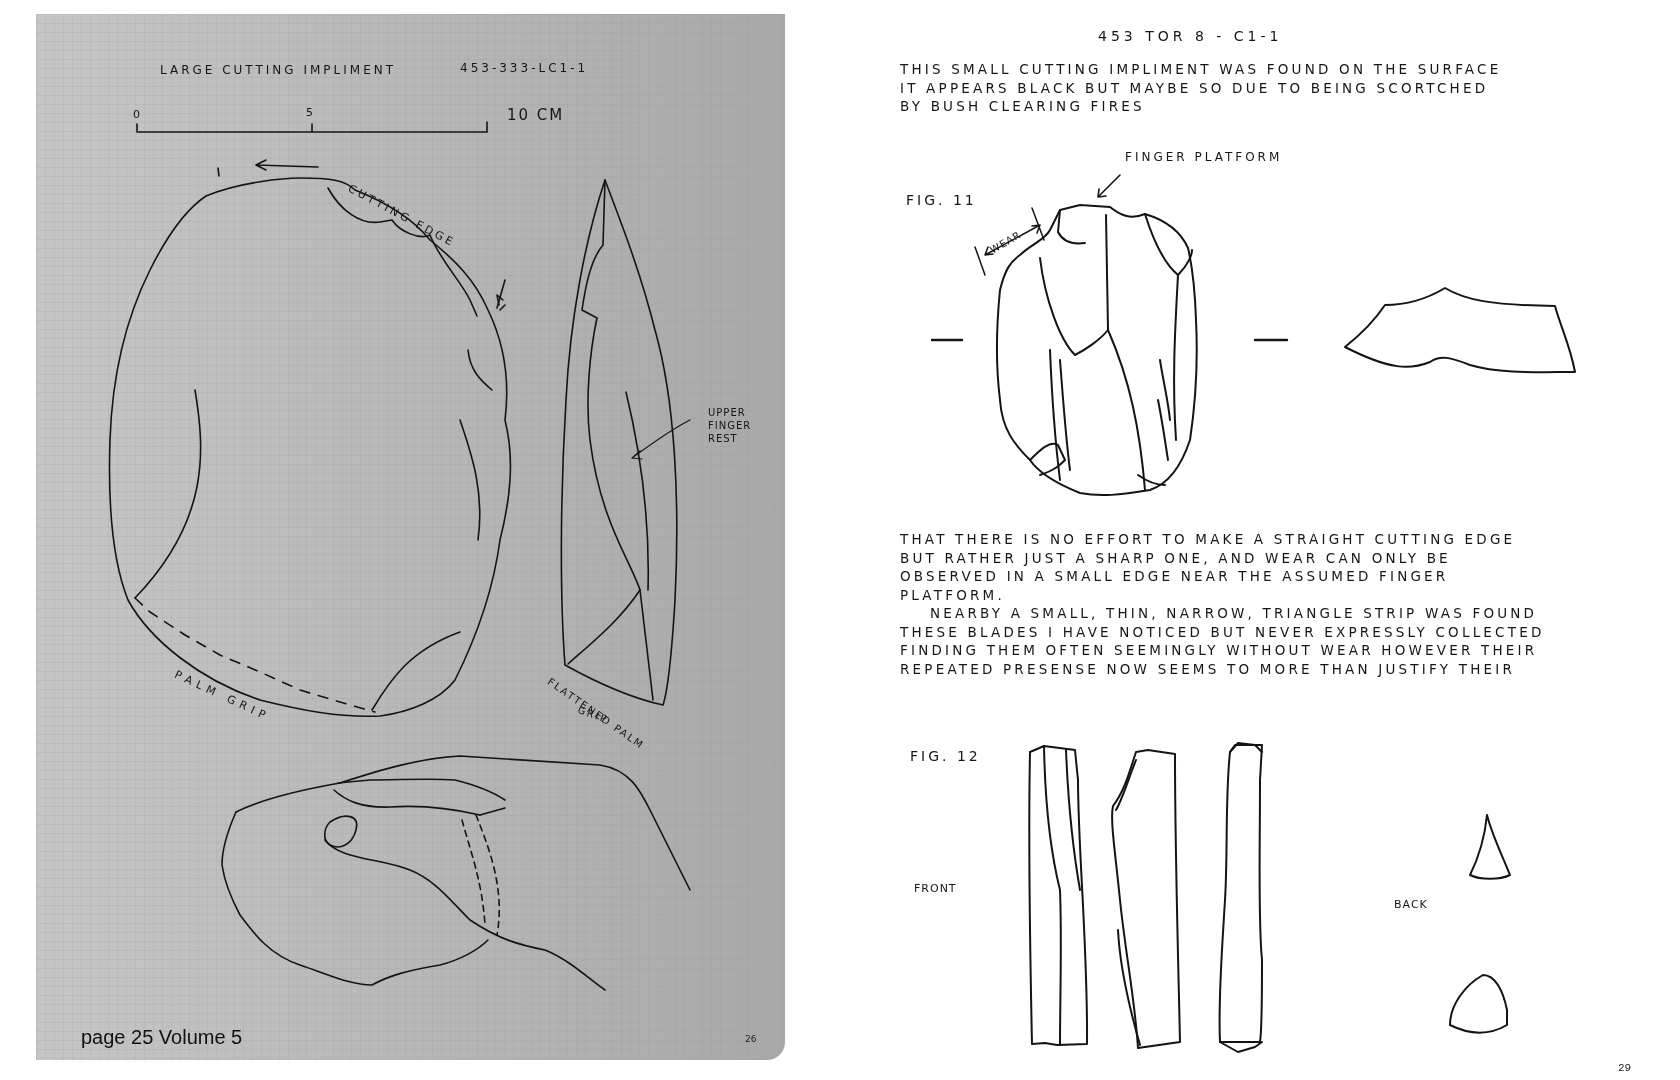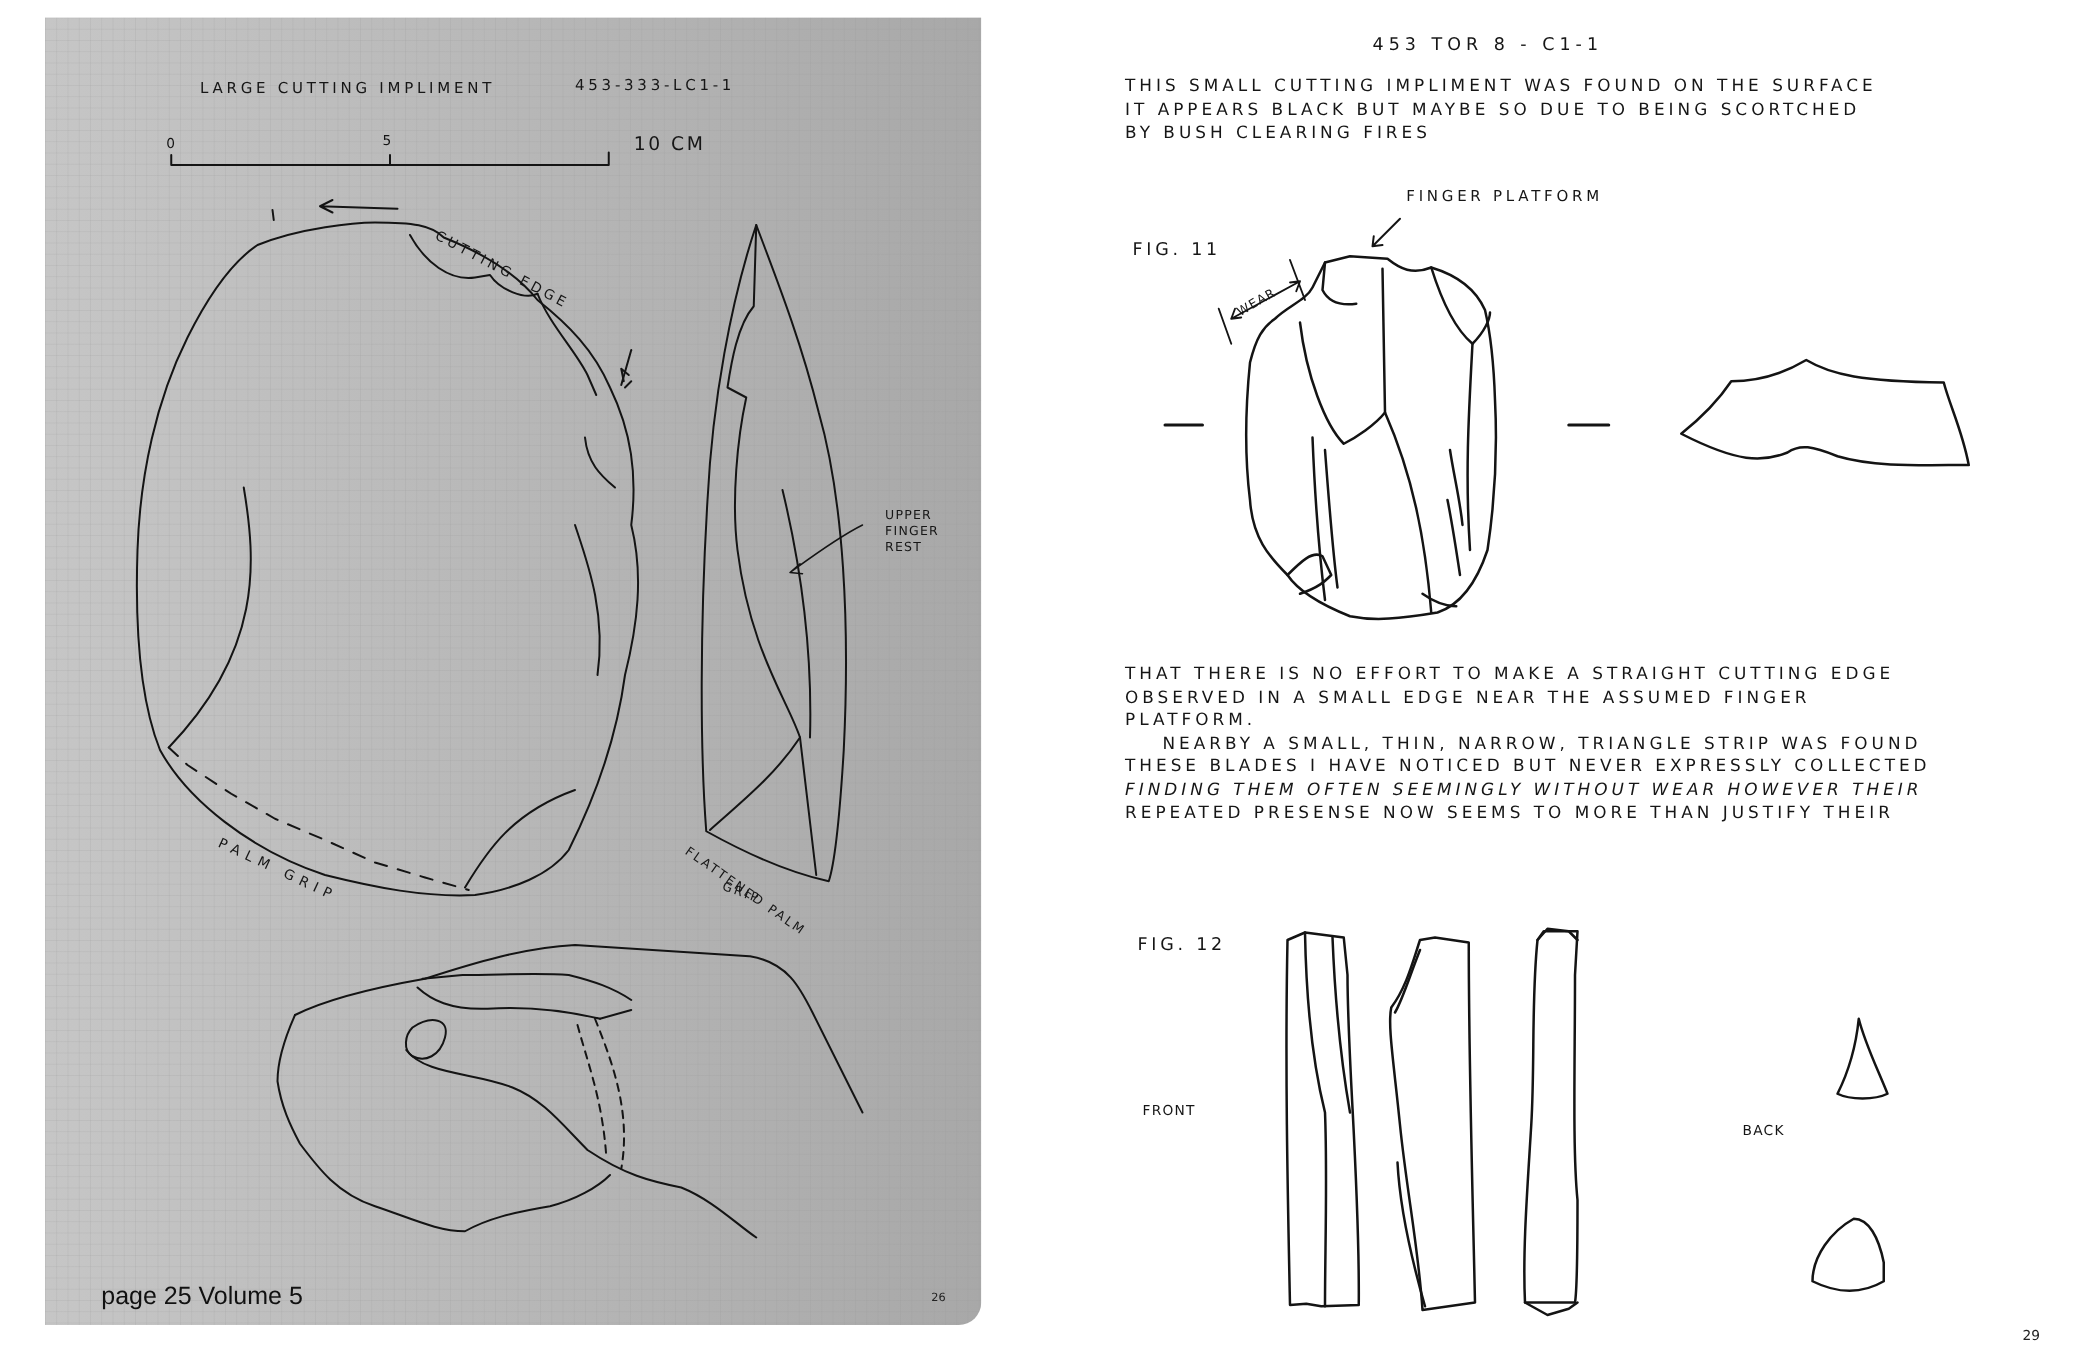--- a/index.html
+++ b/index.html
@@ -129,24 +129,25 @@
   <div class="hand body" style="position:relative;">THIS SMALL CUTTING IMPLIMENT WAS FOUND ON THE SURFACE</div>
   <div class="hand body" style="position:relative;">IT APPEARS BLACK BUT MAYBE SO DUE TO BEING SCORTCHED</div>
   <div class="hand body" style="position:relative;">BY BUSH CLEARING FIRES</div>
 </div>
 <div class="hand md" style="left:906px;top:156px;margin-top:36px;">FIG. 11</div>
 <div class="hand sm" style="left:1125px;top:150px;">FINGER PLATFORM</div>
 <div class="hand sm" style="left:988px;top:246px;font-size:10px;letter-spacing:1px;transform:rotate(-30deg);transform-origin:left top;">WEAR</div>
 
 <div style="position:absolute;left:900px;top:530px;">
   <div class="hand body" style="position:relative;">THAT THERE IS NO EFFORT TO MAKE A STRAIGHT CUTTING EDGE</div>
+  <div class="hand body" style="position:relative;">BUT RATHER JUST A SHARP ONE, AND WEAR CAN ONLY BE</div>
   <div class="hand body" style="position:relative;">OBSERVED IN A SMALL EDGE NEAR THE ASSUMED FINGER</div>
   <div class="hand body" style="position:relative;">PLATFORM.</div>
   <div class="hand body" style="position:relative;white-space:pre;">    NEARBY A SMALL, THIN, NARROW, TRIANGLE STRIP WAS FOUND</div>
   <div class="hand body" style="position:relative;">THESE BLADES I HAVE NOTICED BUT NEVER EXPRESSLY COLLECTED</div>
-  <div class="hand body" style="position:relative;font-style:italic;">FINDING THEM OFTEN SEEMINGLY WITHOUT WEAR HOWEVER THEIR</div>
+  <div class="hand body" style="position:relative;">FINDING THEM OFTEN SEEMINGLY WITHOUT WEAR HOWEVER THEIR</div>
   <div class="hand body" style="position:relative;">REPEATED PRESENSE NOW SEEMS TO MORE THAN JUSTIFY THEIR</div>
 </div>
 
 <div class="hand md" style="left:910px;top:748px;">FIG. 12</div>
 <div class="hand sm" style="left:914px;top:882px;font-size:11px;letter-spacing:1px;">FRONT</div>
 <div class="hand sm" style="left:1394px;top:898px;font-size:11px;letter-spacing:1px;">BACK</div>
-<div class="pnum" style="left:1618px;top:1062px;">29</div>
+<div class="pnum" style="left:1618px;top:1062px;font-family:Liberation Mono, monospace;">29</div>
 
 </body></html>

